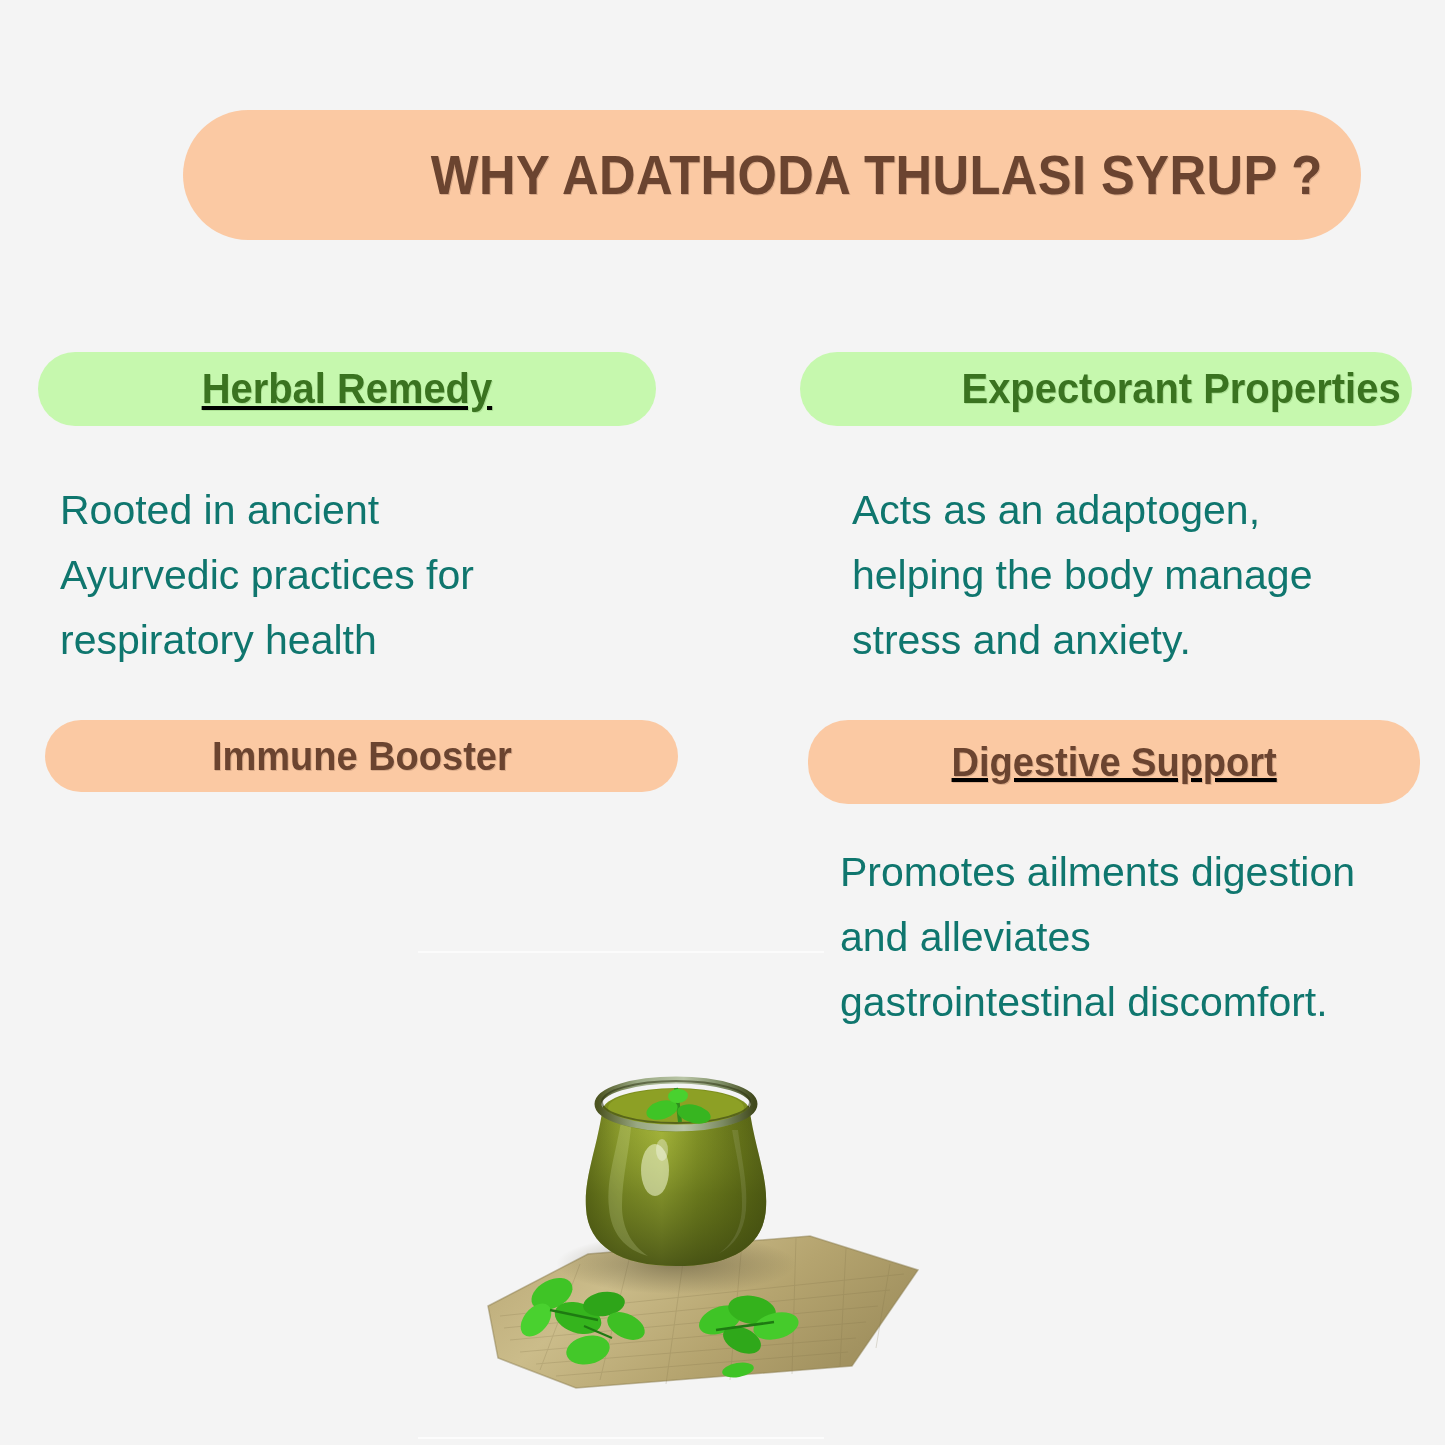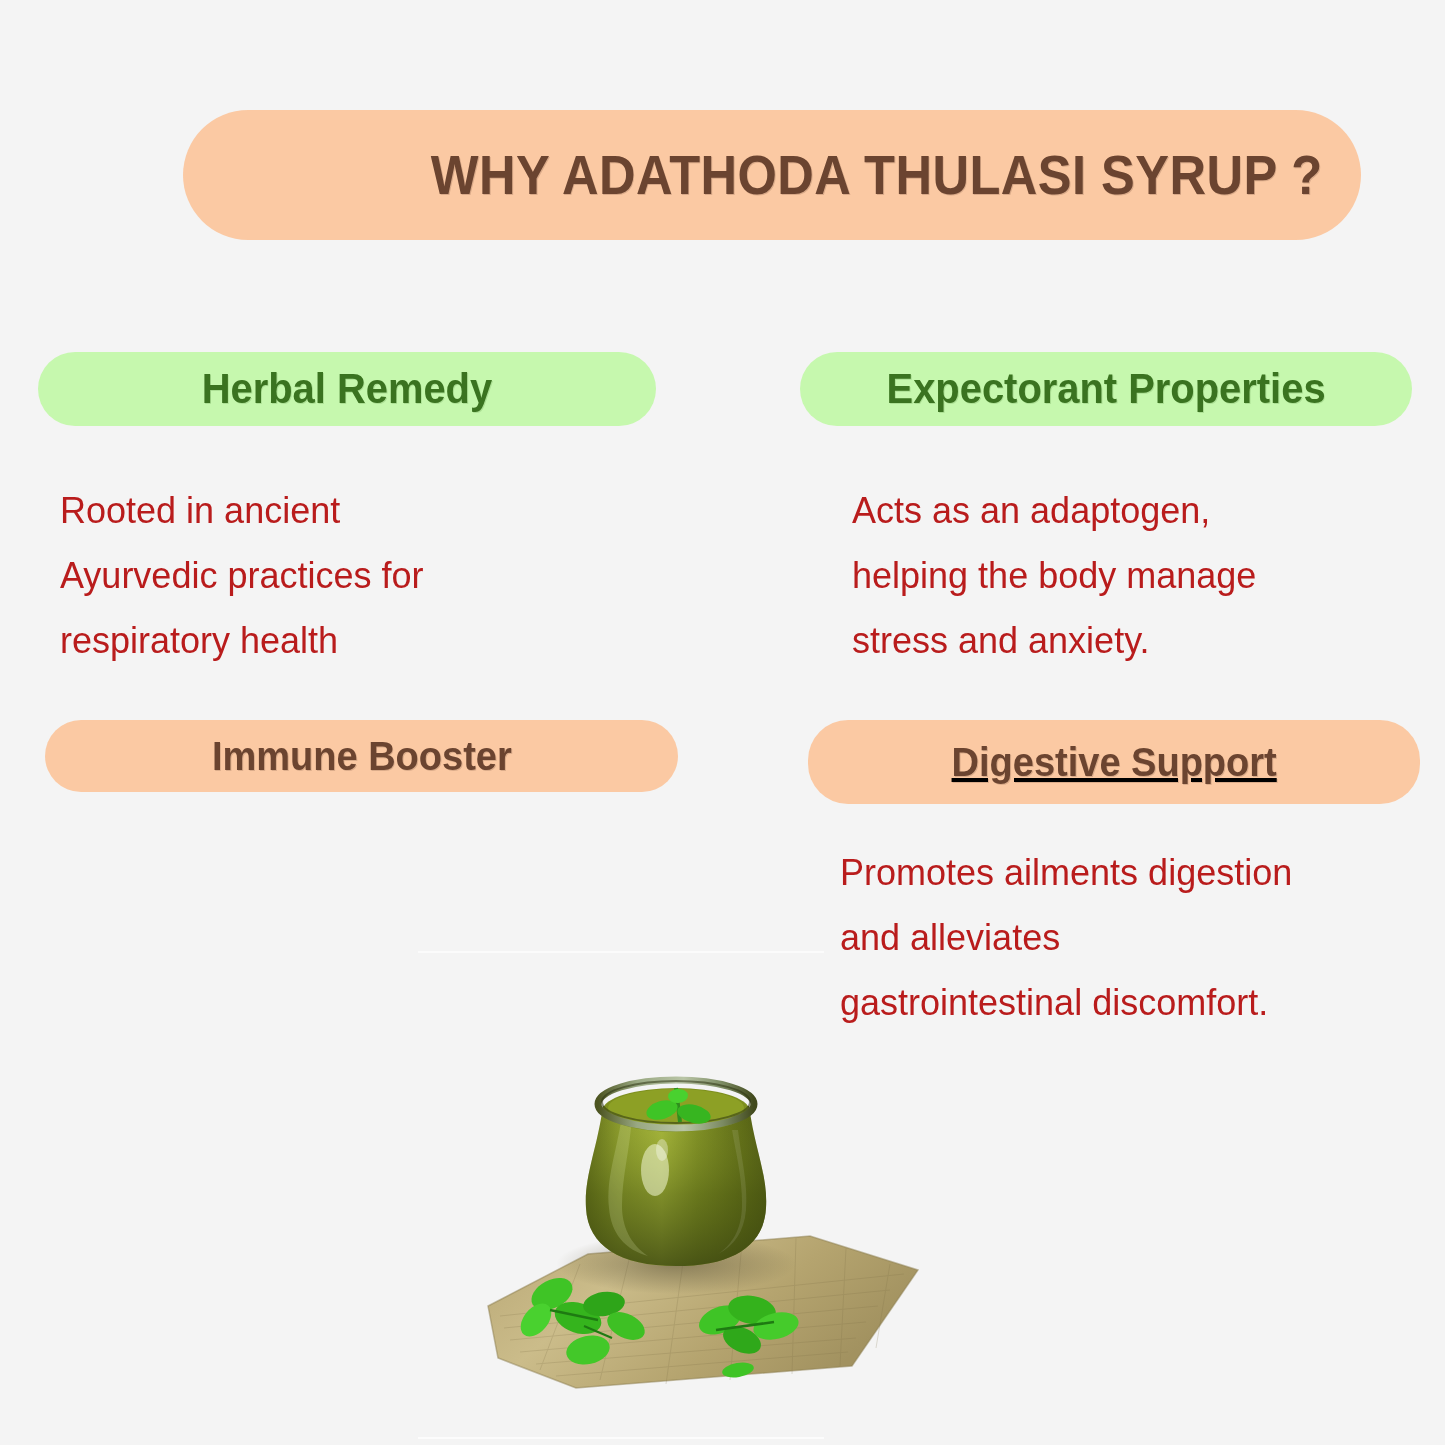--- a/index.html
+++ b/index.html
@@ -66,46 +66,46 @@
   .label-green {
     color: #3a7320;
     text-shadow: 1px 1px 0 rgba(58,115,32,0.18);
   }
   .label-orange {
     color: #6b4430;
     text-shadow: 1px 1px 0 rgba(107,68,48,0.22);
   }
 
   #pill-herbal-remedy {
-    left: 38px; top: 352px; width: 618px; height: 74px;
+    left: 38px; top: 352px; width: 618px; height: 74px; text-decoration: underline;
   }
   #pill-herbal-remedy .pill-label { font-size: 42px; }
 
   #pill-expectorant {
-    left: 800px; top: 352px; width: 612px; height: 74px;
+    left: 800px; top: 352px; width: 612px; height: 74px; justify-content: flex-end;
   }
   #pill-expectorant .pill-label { font-size: 42px; }
 
   #pill-immune-booster {
     left: 45px; top: 720px; width: 633px; height: 72px;
   }
   #pill-immune-booster .pill-label { font-size: 40px; }
 
   #pill-digestive-support {
     left: 808px; top: 720px; width: 612px; height: 84px; text-decoration: underline;
   }
   #pill-digestive-support .pill-label { font-size: 40px; }
 
   
   .body-copy {
     position: absolute;
     font-family: "Liberation Sans", sans-serif;
-    font-size: 36px;
+    font-size: 41px;
     line-height: 65px;
-    color: #b91c1c;
+    color: #0f766e;
     white-space: pre-line;
   }
   #desc-herbal-remedy  { left: 60px;  top: 478px; width: 560px; }
   #desc-expectorant    { left: 852px; top: 478px; width: 560px; }
   #desc-immune-booster { left: 55px;  top: 840px; width: 570px; }
   #desc-digestive      { left: 840px; top: 840px; width: 570px; }
 
   
   .artifact-line {
     position: absolute;

